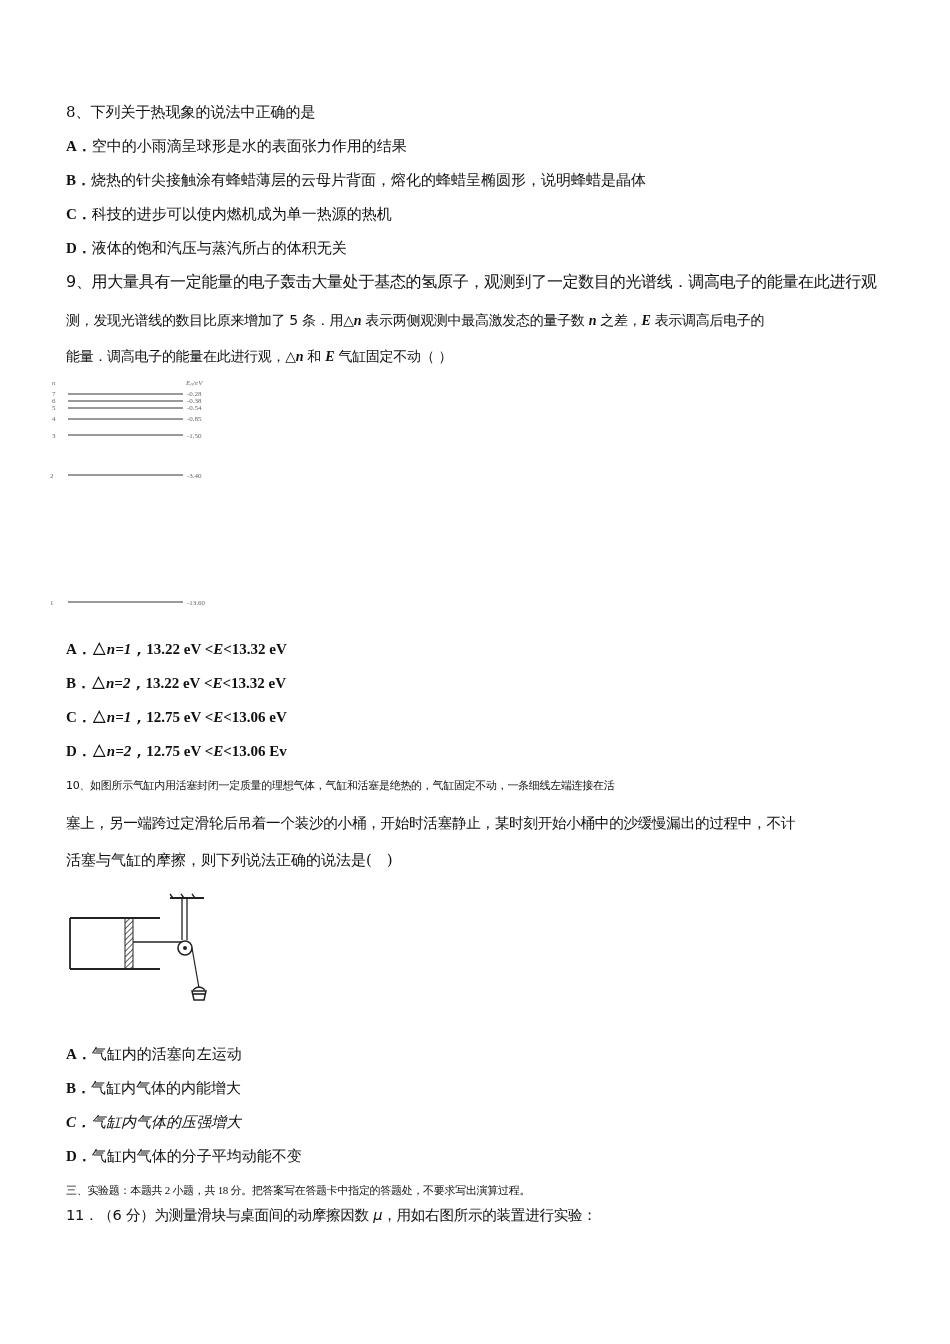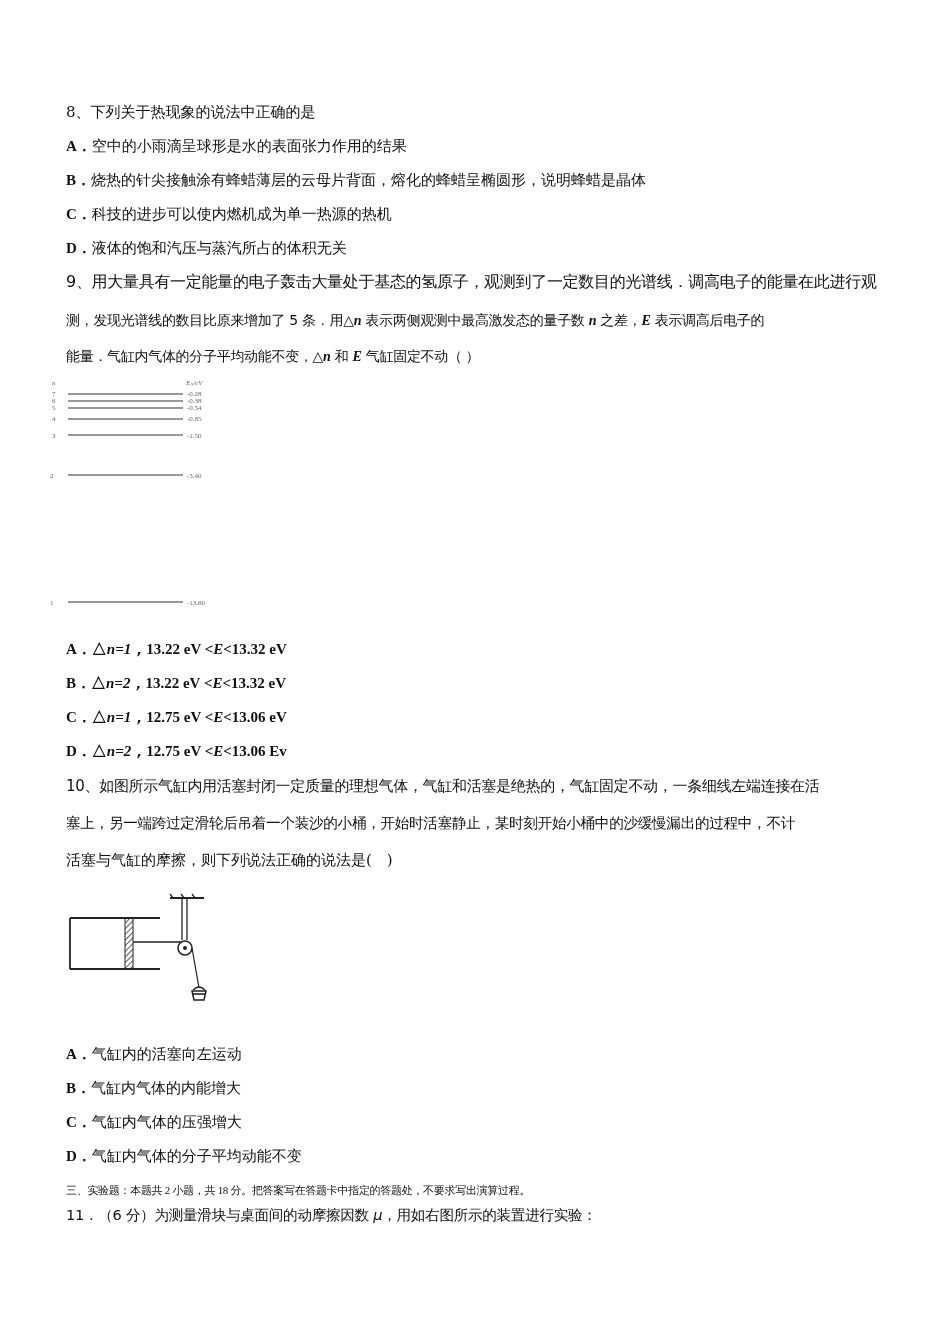--- a/index.html
+++ b/index.html
@@ -34,21 +34,21 @@
 </div>
 <div class="line" style="top:238px;">
   <span class="opt-letter">D．</span><span>液体的饱和汽压与蒸汽所占的体积无关</span>
 </div>
 
 <div class="line cond" style="top:272px; font-size:16px;">9、用大量具有一定能量的电子轰击大量处于基态的氢原子，观测到了一定数目的光谱线．调高电子的能量在此进行观</div>
 <div class="line cond" style="top:310px;">
   <span>测，发现光谱线的数目比原来增加了 5 条．用△</span><span class="ital bold">n</span><span> 表示两侧观测中最高激发态的量子数 </span><span class="ital bold">n</span><span> 之差，</span><span class="ital bold">E</span><span> 表示调高后电子的</span>
 </div>
 <div class="line cond" style="top:346px;">
-  <span>能量．气缸内气体的分子平均动能不变，△</span><span class="ital bold">n</span><span> 和 </span><span class="ital bold">E</span><span> 气缸固定不动（ ）</span>
+  <span>能量．调高电子的能量在此进行观，△</span><span class="ital bold">n</span><span> 和 </span><span class="ital bold">E</span><span> 气缸固定不动（ ）</span>
 </div>
 
 <div class="figure" style="left:46px; top:378px; width:180px; height:232px;">
   <svg width="180" height="232" viewBox="0 0 180 232">
     <text x="6" y="7" font-size="7" font-style="italic">n</text>
     <text x="140" y="7" font-size="7" font-style="italic">Eₙ/eV</text>
 
     <g stroke="#777" stroke-width="1.3">
       <line x1="22" y1="16" x2="137" y2="16"></line>
       <line x1="22" y1="23" x2="137" y2="23"></line>
@@ -83,21 +83,21 @@
 <div class="line bold" style="top:673px;">
   <span>B．</span><span>△</span><span class="ital">n=2，</span><span>13.22 eV &lt;</span><span class="ital">E</span><span>&lt;13.32 eV</span>
 </div>
 <div class="line bold" style="top:707px;">
   <span>C．</span><span>△</span><span class="ital">n=1，</span><span>12.75 eV &lt;</span><span class="ital">E</span><span>&lt;13.06 eV</span>
 </div>
 <div class="line bold" style="top:741px;">
   <span>D．</span><span>△</span><span class="ital">n=2，</span><span>12.75 eV &lt;</span><span class="ital">E</span><span>&lt;13.06 Ev</span>
 </div>
 
-<div class="line cond" style="top:776px; font-size:15px;">10、如图所示气缸内用活塞封闭一定质量的理想气体，气缸和活塞是绝热的，气缸固定不动，一条细线左端连接在活</div>
+<div class="line cond" style="top:776px; font-size:11px;">10、如图所示气缸内用活塞封闭一定质量的理想气体，气缸和活塞是绝热的，气缸固定不动，一条细线左端连接在活</div>
 <div class="line cond" style="top:813px; font-size:14.6px;text-align:center;">塞上，另一端跨过定滑轮后吊着一个装沙的小桶，开始时活塞静止，某时刻开始小桶中的沙缓慢漏出的过程中，不计</div>
 <div class="line" style="top:850px;">活塞与气缸的摩擦，则下列说法正确的说法是(　)</div>
 
 <div class="figure" style="left:60px; top:880px; width:160px; height:130px;">
   <svg width="160" height="130" viewBox="0 0 160 130">
     <defs>
       <pattern id="hatch" width="4" height="4" patternUnits="userSpaceOnUse" patternTransform="rotate(45)">
         <line x1="0" y1="0" x2="0" y2="4" stroke="#333" stroke-width="1.6"></line>
       </pattern>
     </defs>
@@ -126,21 +126,21 @@
     <line x1="133" y1="114" x2="145" y2="114" stroke="#222" stroke-width="1.6"></line>
   </svg>
 </div>
 
 <div class="line" style="top:1044px;">
   <span class="opt-letter">A．</span><span>气缸内的活塞向左运动</span>
 </div>
 <div class="line" style="top:1078px;">
   <span class="opt-letter">B．</span><span>气缸内气体的内能增大</span>
 </div>
-<div class="line" style="top:1112px;">
+<div class="line" style="top:1112px;font-style:italic;">
   <span class="opt-letter">C．</span><span>气缸内气体的压强增大</span>
 </div>
 <div class="line" style="top:1146px;">
   <span class="opt-letter">D．</span><span>气缸内气体的分子平均动能不变</span>
 </div>
 
 <div class="line cond" style="top:1180px; font-size:11px;font-family:Liberation Serif, serif;">三、实验题：本题共 2 小题，共 18 分。把答案写在答题卡中指定的答题处，不要求写出演算过程。</div>
 <div class="line cond" style="top:1205px; font-size:14.6px;">
   <span>11．（6 分）为测量滑块与桌面间的动摩擦因数 </span><span class="ital">μ</span><span>，用如右图所示的装置进行实验：</span>
 </div>

